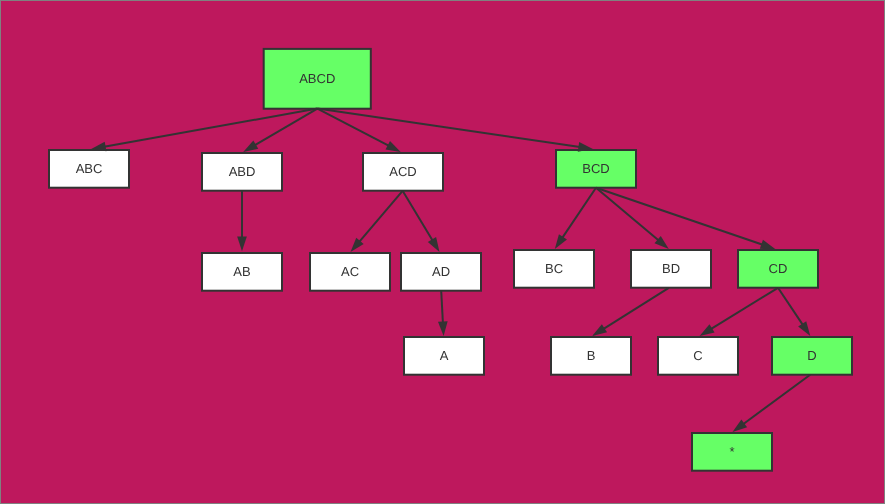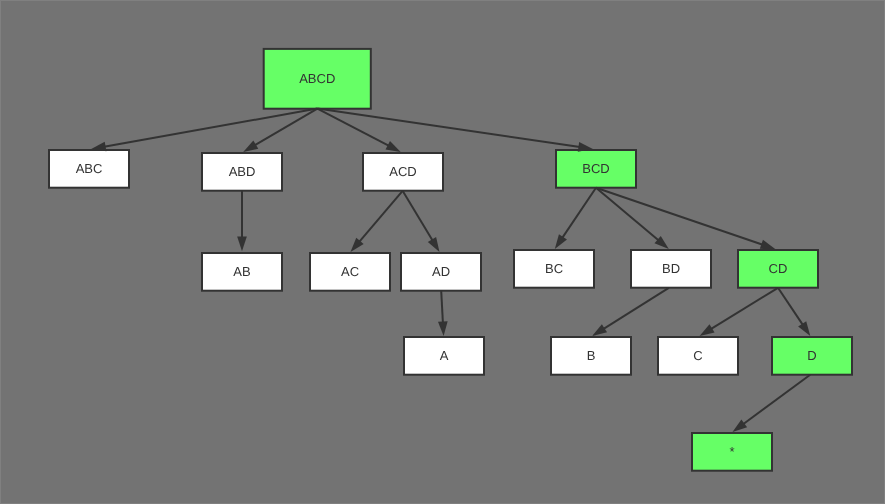--- a/index.html
+++ b/index.html
@@ -4,21 +4,21 @@
 <title>Subset lattice diagram</title>
 <style>
   html, body { margin:0; padding:0; }
   body {
     width: 885px; height: 504px;
     background: #ffffff;
     font-family: "Liberation Sans", sans-serif;
     overflow: hidden;
   }
   #canvas { position:relative; width:885px; height:504px;
-             background: #737373;
+             background: #be185d;
              will-change: transform; transform: translateZ(0); }
   #graph { position:absolute; left:0; top:0; }
   #frame { position:absolute; left:0; top:0; width:885px; height:504px;
             box-sizing:border-box; border:1px solid #808080; pointer-events:none; }
   .node-rect { stroke:#333333; stroke-width:2; }
   .node-label { font-family:"Liberation Sans", sans-serif; font-size:13px;
                  fill:#333333; text-anchor:middle;
                  text-rendering:geometricPrecision; }
   .edge-line { stroke:#333333; stroke-width:2; fill:none; }
   .edge-head { fill:#333333; stroke:none; }

